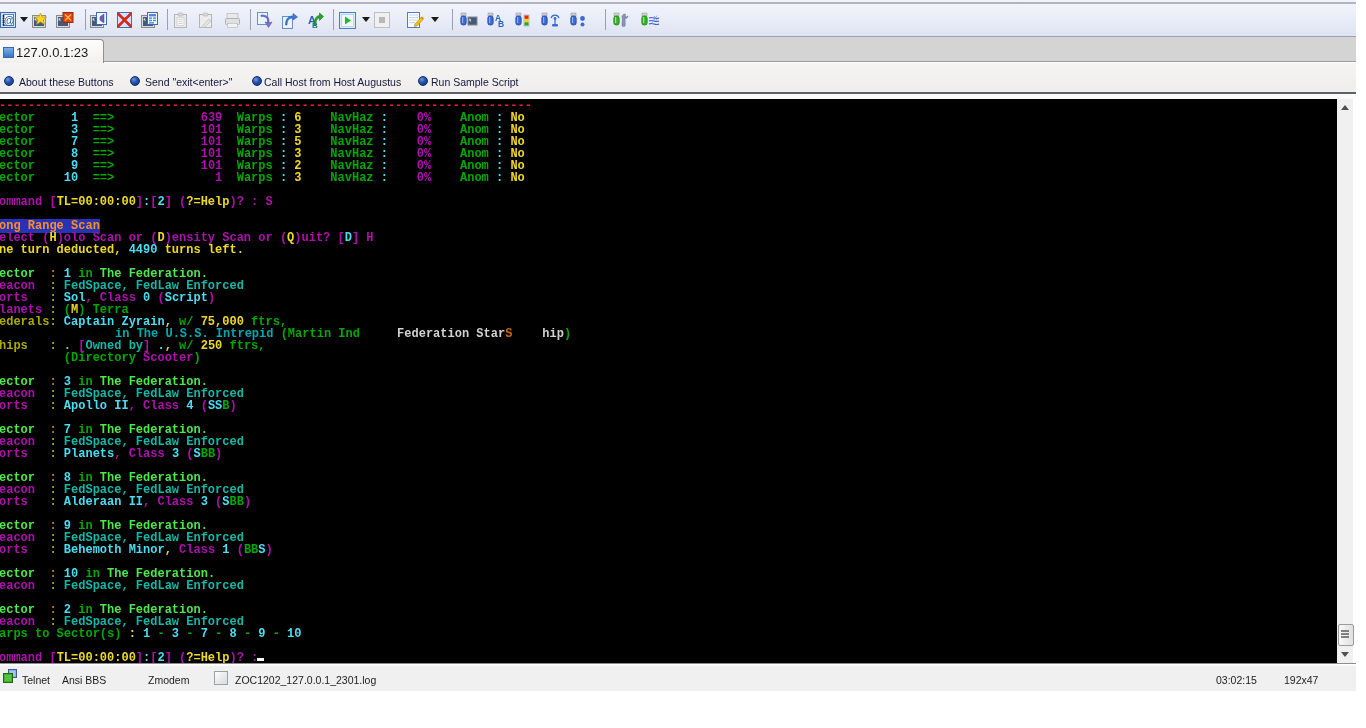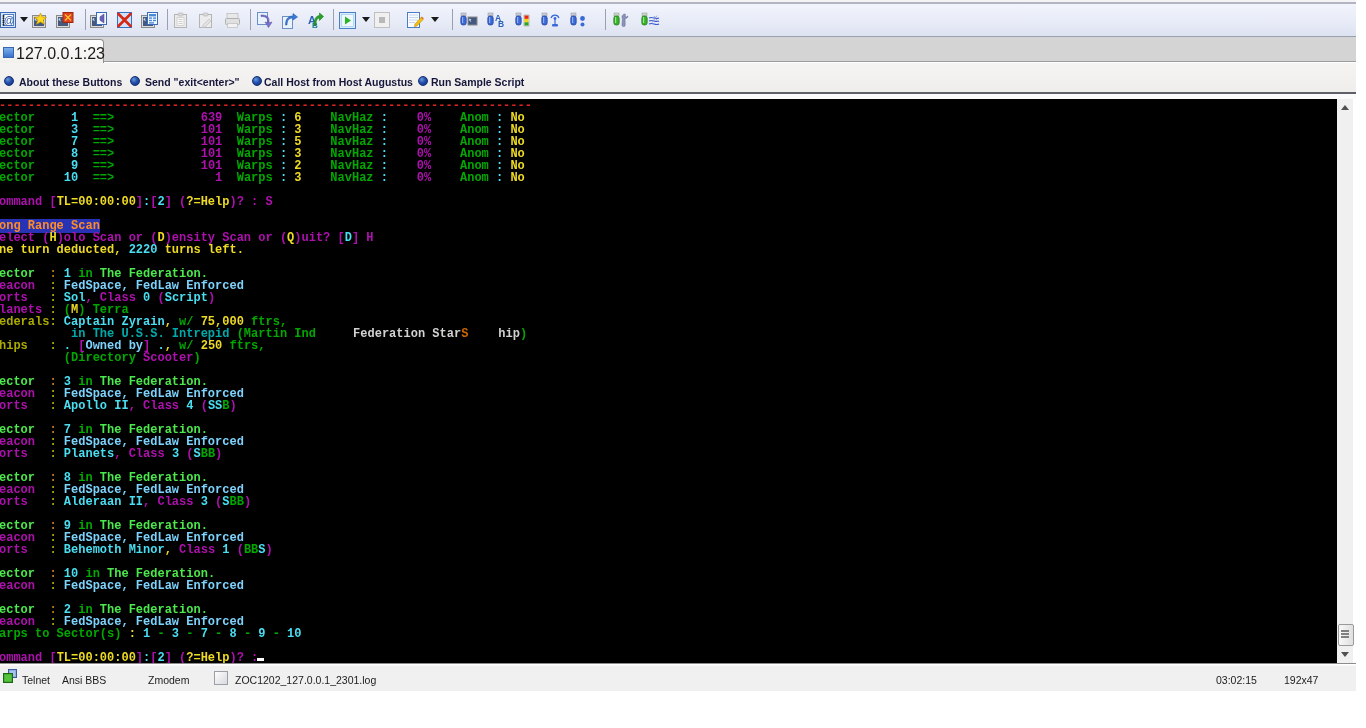--- a/index.html
+++ b/index.html
@@ -12,39 +12,39 @@
 #toolbar .topl{position:absolute;left:0;top:2px;width:100%;height:2px;background:#b2b5c1;}
 #toolbar .botl{position:absolute;left:0;top:36px;width:100%;height:1px;background:#9aa0ac;}
 .tbi{position:absolute;top:11px;width:17px;height:17px;}
 .tsep{position:absolute;top:9px;width:1px;height:21px;background:#9aa0b0;}
 .darr{position:absolute;width:0;height:0;border-left:4px solid transparent;border-right:4px solid transparent;border-top:5px solid #1a1a1a;top:17px;}
 
 #tabbar{position:absolute;left:0;top:37px;width:1356px;height:25px;background:#d4d4d4;}
 #tabbar .botl{position:absolute;left:0;bottom:0;width:100%;height:1px;background:#9b9b9b;}
 #tab{position:absolute;left:0;top:2px;width:103px;height:23px;background:linear-gradient(#fdfdfd,#f2f0ed);border-right:1px solid #909090;border-top:1px solid #909090;border-top-right-radius:4px;}
 #tab .sq{position:absolute;left:3px;top:7px;width:9px;height:9px;background:linear-gradient(#7cb0ec,#3a72cc);border:1px solid #3a66b0;}
-#tab .txt{position:absolute;left:16px;top:5px;font-size:16px;color:#1a1a1a;}
-
-#btnbar{position:absolute;left:0;top:63px;width:1356px;height:29px;background:linear-gradient(#f5f4f2,#efeeec);font-weight:bold;}
+#tab .txt{position:absolute;left:16px;top:5px;font-size:13px;color:#1a1a1a;}
+
+#btnbar{position:absolute;left:0;top:63px;width:1356px;height:29px;background:linear-gradient(#f5f4f2,#efeeec);}
 #btnbar .dk{position:absolute;left:0;top:29px;width:100%;height:2px;background:#5e6268;}
 #btnbar .wt{position:absolute;left:0;top:31px;width:100%;height:5px;background:#fbfbfb;}
 .bb{position:absolute;top:13px;width:8px;height:8px;border-radius:50%;background:radial-gradient(circle at 35% 30%,#6a98d8 0%,#2350ae 45%,#102f78 100%);border:1px solid #122c6e;}
 .bt{position:absolute;top:12.5px;font-size:10.5px;color:#16163c;}
 
 #term{position:absolute;left:0;top:99px;width:1337px;height:564px;background:#000;overflow:hidden;}
 #term pre{position:absolute;left:-8.2px;top:1px;margin:0;font-family:"Liberation Mono",monospace;font-size:12px;line-height:12px;font-weight:bold;letter-spacing:0;}
 .R{color:#d82424;}
 #cursor{position:absolute;left:257px;top:559px;width:7px;height:3px;background:#ffffff;}
 
 .g{color:#00a800;}  
 .G{color:#4ce84c;}  
 .c{color:#4adef2;}  
-.t{color:#00aaaa;}  
+.t{color:#00aaaa;margin-left:44px;}  
 .m{color:#ae10ae;}  
-.r{color:#7dd3fc;}  
+.r{color:#14b8a6;}  
 .y{color:#eeda25;}  
 .d{color:#aaaa00;}  
 .o{color:#c07818;}  
 .w{color:#d2d2d2;margin-left:30px;}  
 .O{color:#cc6600;}  
 .sel{background:#2832b4;color:#ff8c28;}
 
 #vsb{position:absolute;left:1337px;top:99px;width:16px;height:564px;background:#f0f0f0;}
 #vsb .up,#vsb .dn{position:absolute;left:0;width:16px;height:17px;background:#f0f0f0;}
 #vsb .up{top:0;}
@@ -244,21 +244,21 @@
 <span class="g">Sector</span>     <span class="c">3</span>  <span class="g">==&gt;</span>            <span class="m">101</span>  <span class="g">Warps</span> <span class="c">:</span> <span class="y">3</span>    <span class="g">NavHaz</span> <span class="c">:</span>    <span class="m">0%</span>    <span class="g">Anom</span> <span class="c">:</span> <span class="y">No</span>
 <span class="g">Sector</span>     <span class="c">7</span>  <span class="g">==&gt;</span>            <span class="m">101</span>  <span class="g">Warps</span> <span class="c">:</span> <span class="y">5</span>    <span class="g">NavHaz</span> <span class="c">:</span>    <span class="m">0%</span>    <span class="g">Anom</span> <span class="c">:</span> <span class="y">No</span>
 <span class="g">Sector</span>     <span class="c">8</span>  <span class="g">==&gt;</span>            <span class="m">101</span>  <span class="g">Warps</span> <span class="c">:</span> <span class="y">3</span>    <span class="g">NavHaz</span> <span class="c">:</span>    <span class="m">0%</span>    <span class="g">Anom</span> <span class="c">:</span> <span class="y">No</span>
 <span class="g">Sector</span>     <span class="c">9</span>  <span class="g">==&gt;</span>            <span class="m">101</span>  <span class="g">Warps</span> <span class="c">:</span> <span class="y">2</span>    <span class="g">NavHaz</span> <span class="c">:</span>    <span class="m">0%</span>    <span class="g">Anom</span> <span class="c">:</span> <span class="y">No</span>
 <span class="g">Sector</span>    <span class="c">10</span>  <span class="g">==&gt;</span>              <span class="m">1</span>  <span class="g">Warps</span> <span class="c">:</span> <span class="y">3</span>    <span class="g">NavHaz</span> <span class="c">:</span>    <span class="m">0%</span>    <span class="g">Anom</span> <span class="c">:</span> <span class="y">No</span>
 
 <span class="m">Command </span><span class="m">[</span><span class="y">TL=00:00:00</span><span class="m">]</span><span class="c">:</span><span class="m">[</span><span class="c">2</span><span class="m">]</span> <span class="m">(</span><span class="y">?=Help</span><span class="m">)?</span><span class="m"> : </span><span class="m">S</span>
 
 <span class="sel">Long Range Scan</span>
 <span class="m">Select (</span><span class="y">H</span><span class="m">)olo Scan or (</span><span class="y">D</span><span class="m">)ensity Scan or (</span><span class="y">Q</span><span class="m">)uit? [</span><span class="c">D</span><span class="m">]</span> <span class="m">H</span>
-<span class="y">One turn deducted, </span><span class="c">2220</span><span class="y"> turns left.</span>
+<span class="y">One turn deducted, </span><span class="c">4490</span><span class="y"> turns left.</span>
 
 <span class="G">Sector</span>  <span class="o">:</span> <span class="c">1</span> <span class="g">in</span> <span class="G">The Federation.</span>
 <span class="m">Beacon</span>  <span class="d">:</span> <span class="r">FedSpace, FedLaw Enforced</span>
 <span class="m">Ports</span>   <span class="d">:</span> <span class="c">Sol</span><span class="m">,</span> <span class="m">Class</span> <span class="c">0</span> <span class="m">(</span><span class="c">Script</span><span class="m">)</span>
 <span class="m">Planets</span> <span class="d">:</span> <span class="g">(</span><span class="y">M</span><span class="g">)</span> <span class="g">Terra</span>
 <span class="d">Federals</span><span class="d">:</span> <span class="c">Captain Zyrain</span><span class="y">,</span> <span class="g">w/</span> <span class="y">75,000</span> <span class="g">ftrs,</span>
            <span class="t">in The U.S.S. Intrepid</span> <span class="g">(Martin Ind</span> <span class="w">Federation Star</span><span class="O">S</span><span class="w">hip</span><span class="g">)</span>
 <span class="d">Ships</span>   <span class="d">:</span> <span class="c">.</span> <span class="m">[</span><span class="r">Owned by</span><span class="m">]</span> <span class="c">.</span><span class="y">,</span> <span class="g">w/</span> <span class="y">250</span> <span class="g">ftrs,</span>
           <span class="g">(Directory</span> <span class="m">Scooter</span><span class="g">)</span>
 

